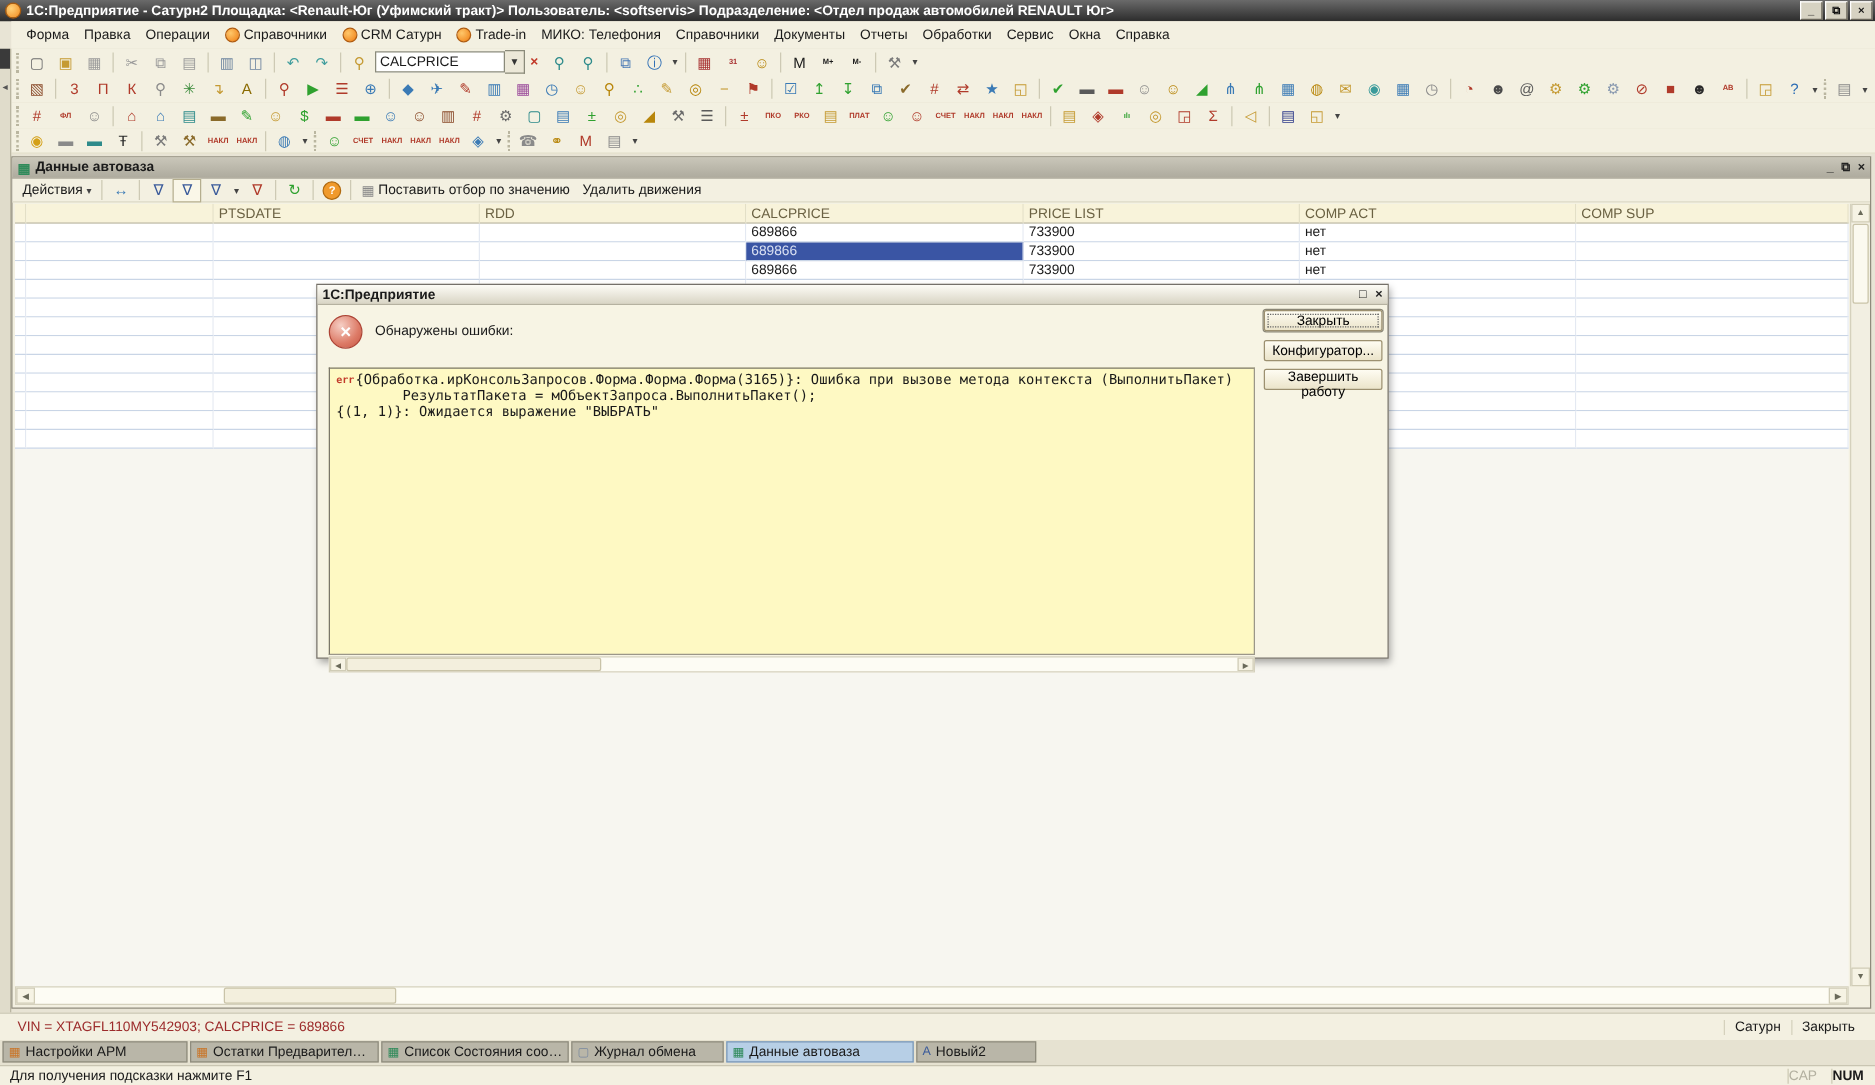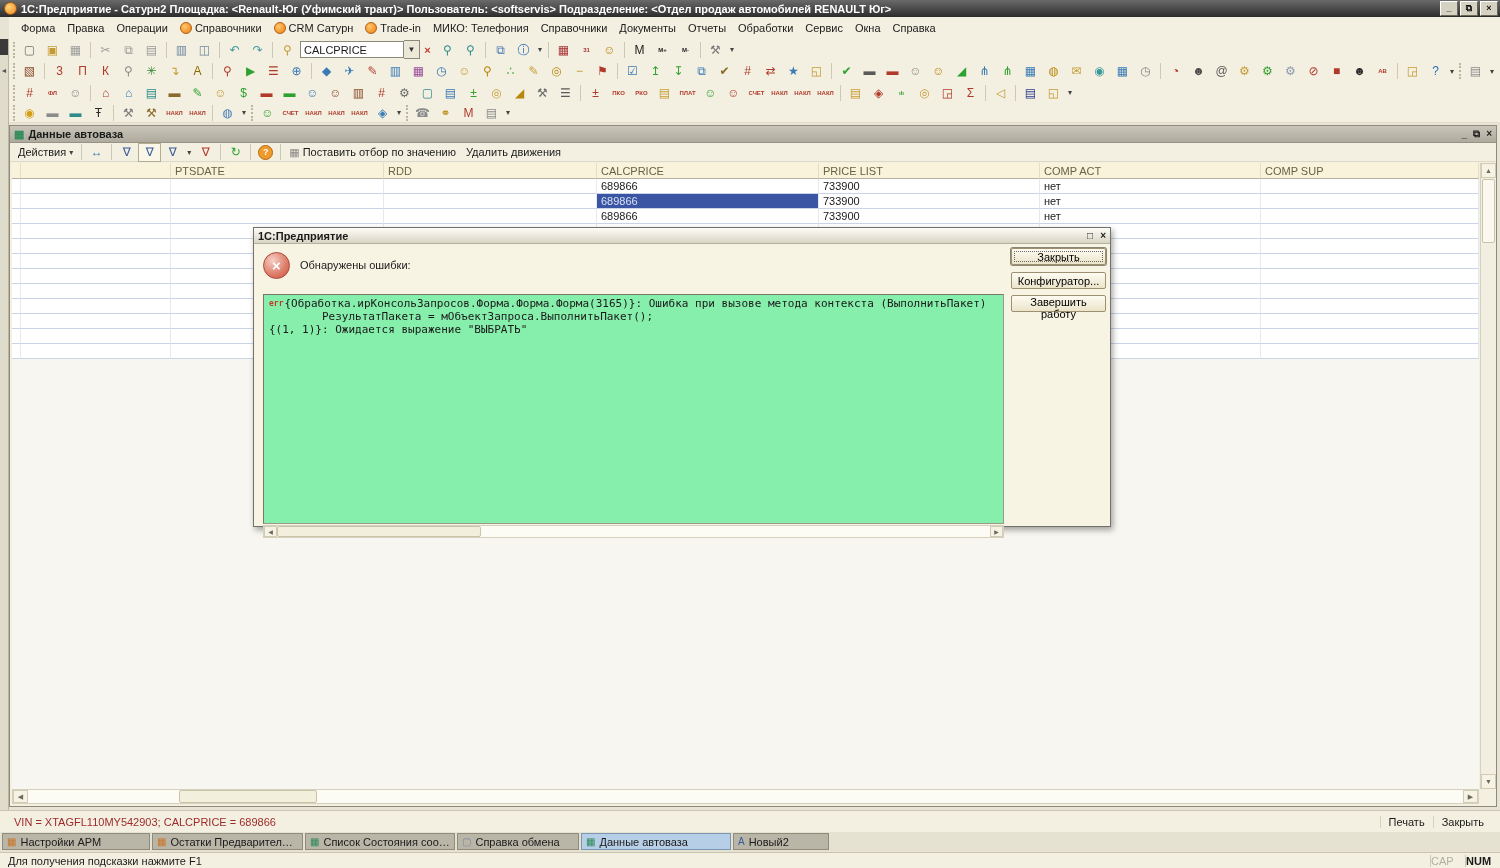--- a/index.html
+++ b/index.html
@@ -78,21 +78,21 @@
   #dialog{position:absolute;left:253px;top:227px;width:858px;height:300px;background:#f7f4e4;border:1px solid #74706a;
           box-shadow:2px 3px 6px rgba(0,0,0,.35);z-index:20;box-sizing:border-box;}
   .dlg-title{height:15px;background:linear-gradient(#fdfcf6,#d9d5c5);border-bottom:1px solid #b5b1a0;
              display:flex;align-items:center;padding:0 4px;font-weight:bold;}
   .dlg-ctrl{margin-left:auto;display:flex;gap:7px;font-size:10px;font-weight:bold;color:#222;}
   .dlg-body{position:relative;height:283px;}
   .err-ico{position:absolute;left:9px;top:8px;width:25px;height:25px;border-radius:50%;
      background:radial-gradient(circle at 35% 30%,#f6cfc5,#dd7b67 60%,#c65543);border:1px solid #ad4335;
      color:#fff;font-size:15px;font-weight:bold;display:flex;align-items:center;justify-content:center;line-height:1;}
   .dlg-msg{position:absolute;left:46px;top:15px;}
-  .dlg-text{position:absolute;left:9px;top:50px;width:741px;height:230px;background:#86efac;
+  .dlg-text{position:absolute;left:9px;top:50px;width:741px;height:230px;background:#fef9c3;
      border:1px solid #9b9789;border-top-color:#7a766a;border-left-color:#7a766a;box-sizing:border-box;
      font-family:"DejaVu Sans Mono",monospace;font-size:11px;line-height:13px;white-space:pre;overflow:hidden;padding:2px 2px 0 5px;}
   .err-tag{color:#c23a2a;font-size:8px;font-weight:bold;vertical-align:top;margin-right:1px;font-family:"DejaVu Sans Mono",monospace;}
   .ta-scroll{position:absolute;left:9px;top:281px;width:741px;height:13px;background:#fdfcf4;border:1px solid #d5d1bd;box-sizing:border-box;}
   .ta-scroll .sb-arr{position:absolute;top:0;bottom:0;width:13px;display:flex;align-items:center;justify-content:center;
      font-size:6px;color:#6a6a5a;background:#f6f3e4;border:1px solid #d0ccb6;box-sizing:border-box;}
   .ta-scroll .sb-arr.left{left:0;} .ta-scroll .sb-arr.right{right:0;}
   .ta-scroll .thumb{position:absolute;top:0;bottom:0;left:13px;width:202px;background:#f3efdd;border:1px solid #c9c3a8;border-radius:2px;}
   .dlg-btn{position:absolute;left:757px;width:95px;height:17px;background:linear-gradient(#fefcf2,#ebe4ca);
      border:1px solid #9c9070;border-radius:2px;font-family:"Liberation Sans",sans-serif;font-size:11px;padding:0;}
@@ -898,41 +898,41 @@
           <button class="dlg-btn default" style="top: 4px;">Закрыть</button>
           <button class="dlg-btn" style="top: 28px;">Конфигуратор...</button>
           <button class="dlg-btn" style="top: 51px;">Завершить работу</button>
         </div>
     </div>
   </div>
 
   <div id="appstatus">
     <span class="vin">VIN = XTAGFL110MY542903; CALCPRICE = 689866</span>
     <span class="acts" id="statusacts">
-        <span>Печать</span>
+        <span>Сатурн</span>
         <span>Закрыть</span>
       </span>
   </div>
 
   <div id="taskbar">
       <div class="task-tab" style="width: 148px;">
         <span class="tab-ico" style="color: rgb(201, 118, 42);">▦</span>
         <span class="tab-label">Настройки АРМ</span>
       </div>
       <div class="task-tab" style="width: 151px;">
         <span class="tab-ico" style="color: rgb(201, 118, 42);">▦</span>
         <span class="tab-label">Остатки Предварительной ...</span>
       </div>
       <div class="task-tab" style="width: 150px;">
         <span class="tab-ico" style="color: rgb(47, 138, 90);">▦</span>
         <span class="tab-label">Список Состояния сообщен...</span>
       </div>
       <div class="task-tab" style="width: 122px;">
         <span class="tab-ico" style="color: rgb(122, 138, 160);">▢</span>
-        <span class="tab-label">Справка обмена</span>
+        <span class="tab-label">Журнал обмена</span>
       </div>
       <div class="task-tab active" style="width: 150px;">
         <span class="tab-ico" style="color: rgb(47, 138, 90);">▦</span>
         <span class="tab-label">Данные автоваза</span>
       </div>
       <div class="task-tab" style="width: 96px;">
         <span class="tab-ico" style="color: rgb(58, 90, 154);">A</span>
         <span class="tab-label">Новый2</span>
       </div>
     </div>

